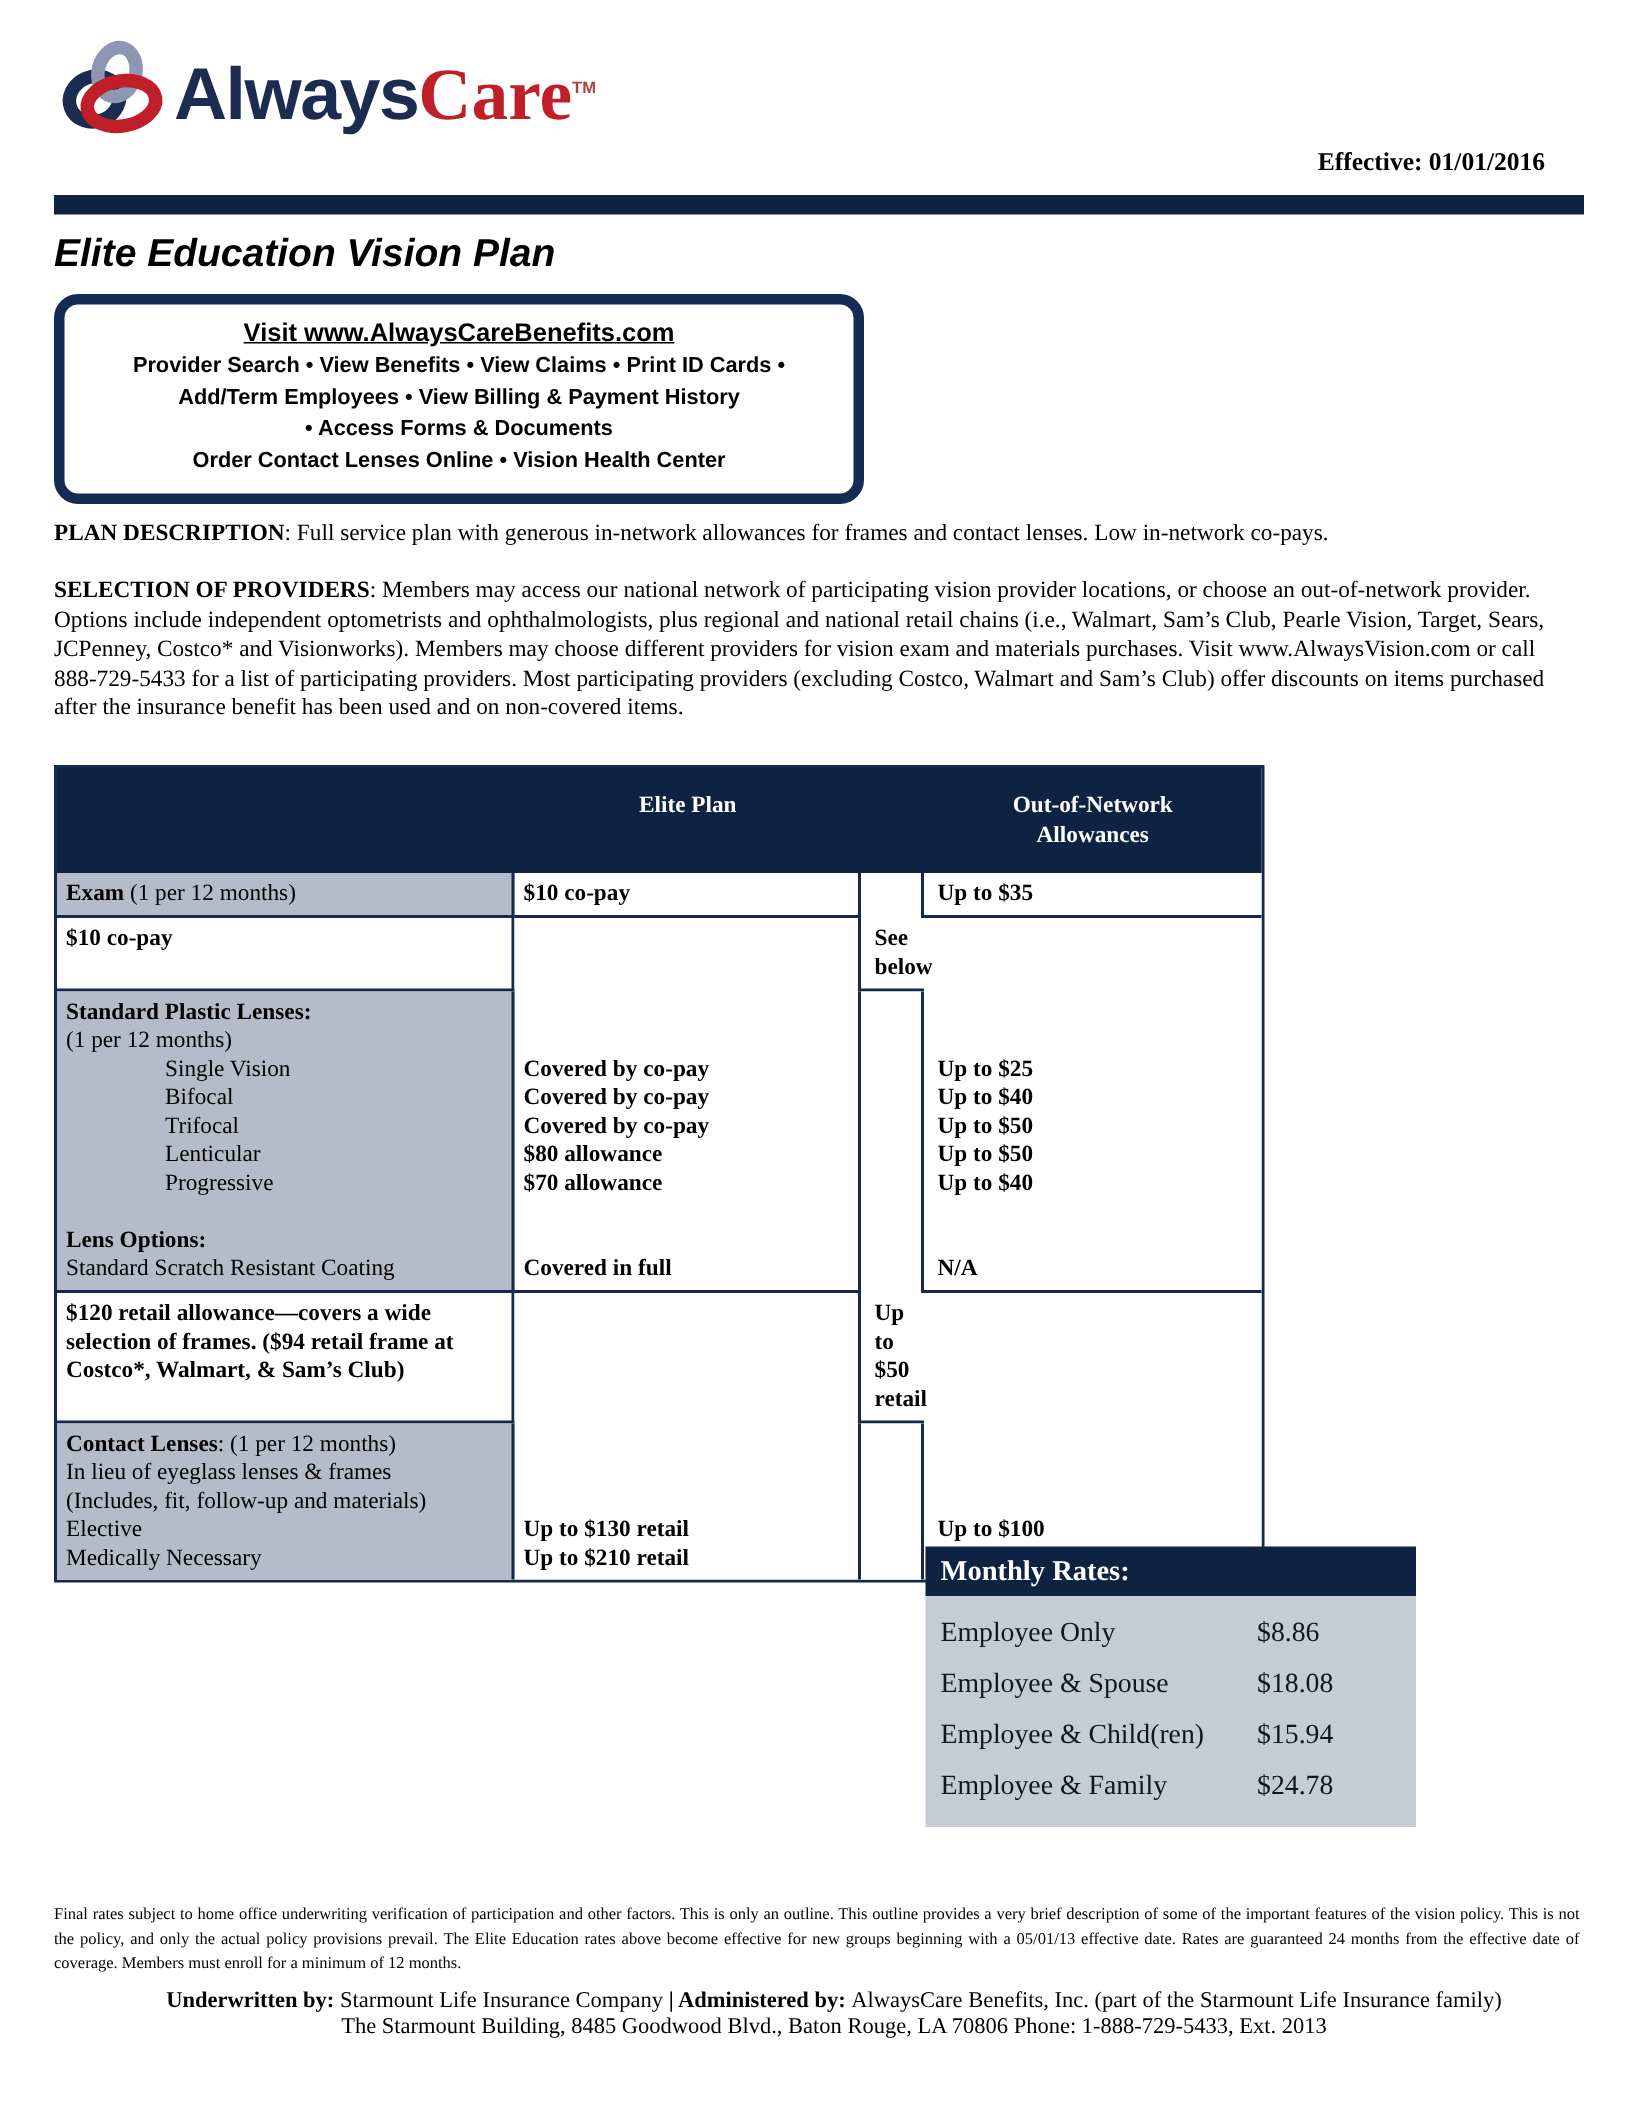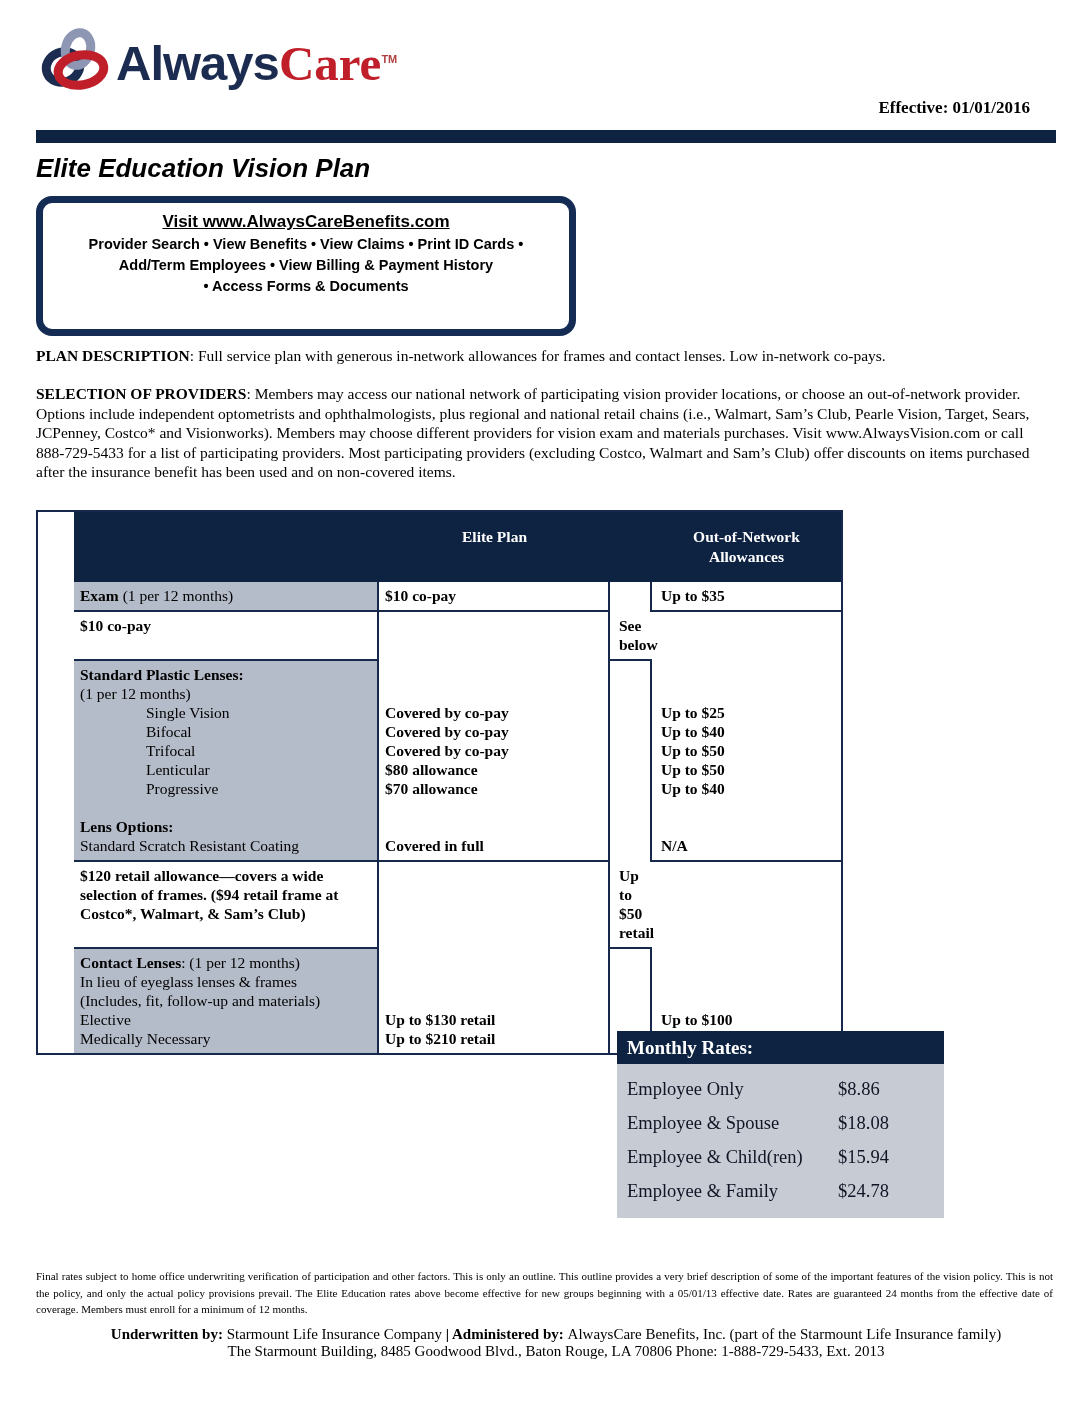--- a/index.html
+++ b/index.html
@@ -45,21 +45,20 @@
   
   .para{position:absolute;left:36px;width:1017px;font-size:15.5px;line-height:19.5px;}
   .para-label{font-weight:bold;}
   #plan-desc{top:346px;}
   #providers{top:384px;}
   
   .btable{
     position:absolute;left:36px;top:510px;width:807px;
     border:2px solid var(--border-navy);
     font-size:15.5px;
-    padding-left:36px;
   }
   .thead{
     display:grid;grid-template-columns:305px 231px 42px 1fr;
     background:var(--navy);color:#fff;height:70px;
     font-weight:bold;padding-top:9px;
   }
   .thead .hc{text-align:center;line-height:20px;}
   .trow{display:grid;grid-template-columns:305px 231px 42px 1fr;background:#fff;}
   .cell{padding:4px 6px 5px 6px;line-height:19px;}
   .c-left{background:var(--cell-gray);border-right:2px solid var(--border-navy);border-bottom:2px solid var(--border-navy);}
@@ -101,20 +100,21 @@
 
   <div class="navy-bar"></div>
 
   <div class="doc-title">Elite Education Vision Plan</div>
 
   <div class="info-box">
     <span class="info-headline">Visit www.AlwaysCareBenefits.com</span>
     <div class="info-line">Provider Search •  View Benefits • View Claims • Print ID Cards •</div>
     <div class="info-line">Add/Term Employees • View Billing &amp; Payment History</div>
     <div class="info-line">• Access Forms &amp; Documents</div>
+    <div class="info-line">Order Contact Lenses Online • Vision Health Center</div>
   </div>
 
   <div class="para" id="plan-desc"><span class="para-label">PLAN DESCRIPTION</span><span>:  Full service plan with generous in-network allowances for frames and contact lenses.  Low in-network co-pays.</span></div>
 
   <div class="para" id="providers"><span class="para-label">SELECTION OF PROVIDERS</span><span>:  Members may access our national network of participating vision provider locations, or choose an out-of-network provider.  Options include independent optometrists and ophthalmologists, plus regional and national retail chains (i.e., Walmart, Sam’s Club, Pearle Vision, Target, Sears, JCPenney, Costco* and Visionworks).  Members may choose different providers for vision exam and materials purchases.  Visit www.AlwaysVision.com or call 888-729-5433 for a list of participating providers.  Most participating providers (excluding Costco, Walmart and Sam’s Club) offer discounts on items purchased after the insurance benefit has been used and on non-covered items.</span></div>
 
   <div class="btable">
 
     <div class="thead">
       <div class="hc"></div>

